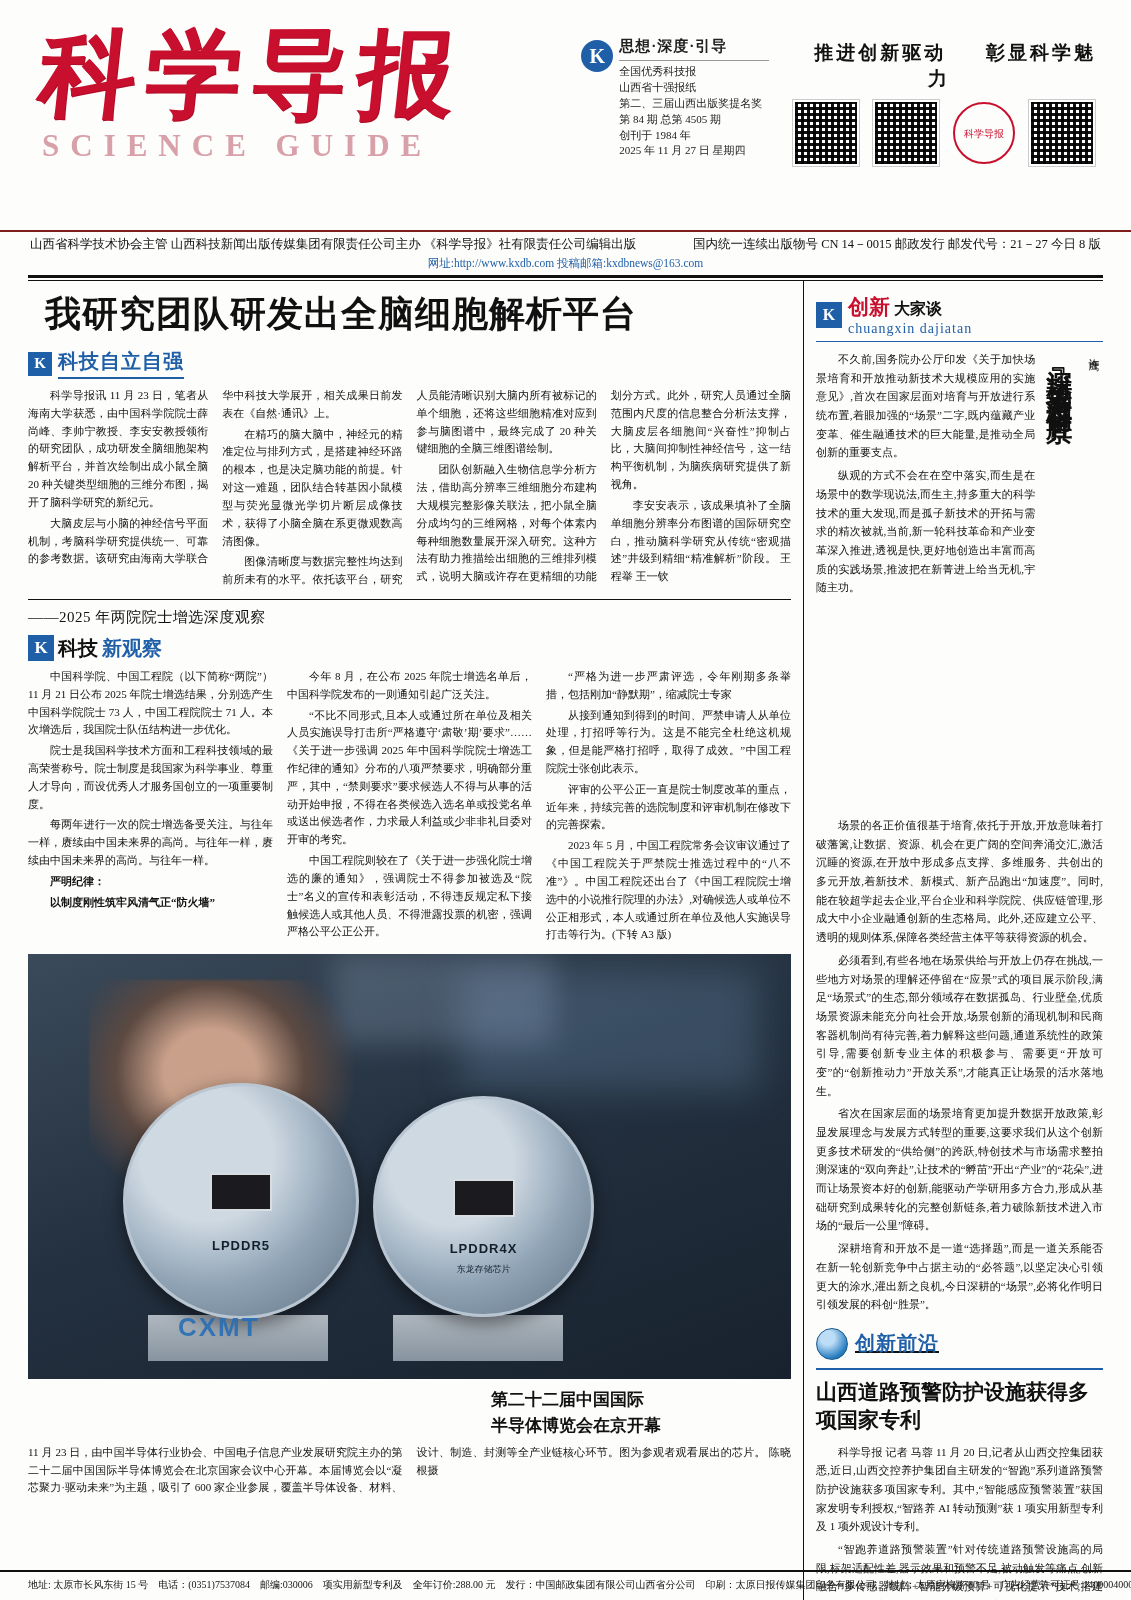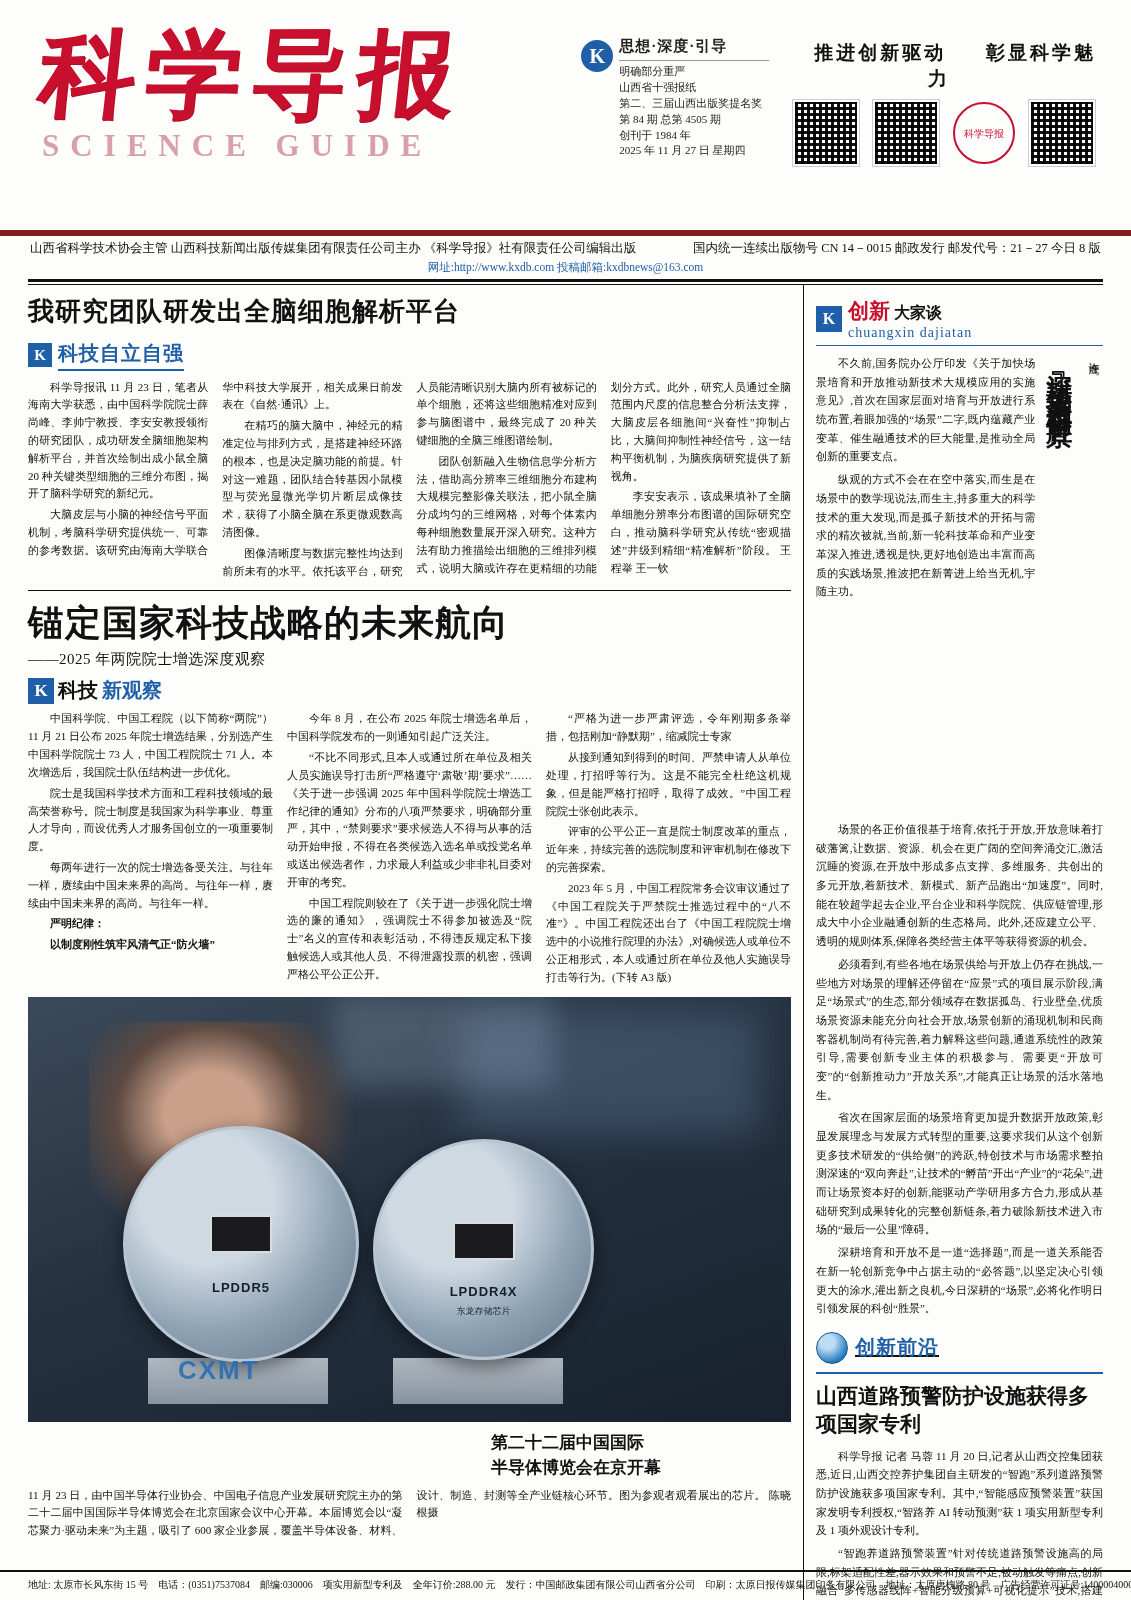--- a/index.html
+++ b/index.html
@@ -42,37 +42,37 @@
   .qr-row{display:flex;justify-content:flex-end;gap:14px;align-items:center;padding-right:6px;}
   .qr{width:62px;height:62px;background:
      repeating-linear-gradient(0deg,#111 0 3px,#fff 3px 6px),
      repeating-linear-gradient(90deg,#111 0 3px,transparent 3px 6px);
      background-blend-mode:multiply;border:2px solid #fff;outline:1px solid #ccc;}
   .seal{width:58px;height:58px;border-radius:50%;border:2px solid #c8102e;color:#c8102e;
         display:flex;align-items:center;justify-content:center;font-size:10px;line-height:1.1;text-align:center;}
 
   .pub-line{
     display:flex;justify-content:space-between;align-items:center;
-    font-size:12.5px;padding:4px 30px 3px 30px;border-top:6px solid #7f1d1d;margin-top:2px;
+    font-size:12.5px;padding:4px 30px 3px 30px;border-top:2px solid #7f1d1d;margin-top:2px;
   }
   .web-line{
     text-align:center;font-size:11.5px;color:#1f5fa8;padding-bottom:4px;
   }
   .hr-thick{border-top:3px solid #111;margin:0 28px;}
   .hr-thin{border-top:1px solid #111;margin:2px 28px 0 28px;}
 
   
   .content{display:flex;padding:0 28px;box-sizing:border-box;}
   .left-col{width:775px;padding-right:12px;box-sizing:border-box;}
   .right-col{width:300px;border-left:1px solid #111;padding-left:12px;box-sizing:border-box;}
 
   .headline1{
     font-family:"DejaVu Sans", sans-serif;
-    font-size:26px;font-weight:700;letter-spacing:1px;line-height:1.25;
-    margin:10px 0 8px 0;
+    font-size:36px;font-weight:700;letter-spacing:1px;line-height:1.25;
+    margin:10px 0 8px 17px;
   }
   .tagbox{
     display:inline-flex;align-items:center;gap:6px;margin:4px 0 8px 0;
   }
   .tag-blue{
     color:#1f5fa8;font-size:20px;font-weight:700;font-family:"DejaVu Sans",sans-serif;letter-spacing:1px;
     border-bottom:2px solid #1f5fa8;padding-bottom:2px;
   }
   .tag-k{width:24px;height:24px;background:#1f5fa8;color:#fff;font-weight:700;display:flex;align-items:center;justify-content:center;font-size:15px;}
 
@@ -172,21 +172,21 @@
     <div class="logo-block">
       <div class="logo-cn">科学导报</div>
       <div class="logo-en">SCIENCE GUIDE</div>
     </div>
 
     <div class="mast-mid">
       <div class="k-circle">K</div>
       <div class="mast-mid-text">
         <div class="slogan">思想·深度·引导</div>
         <div class="rule"></div>
-        <div>明确部分重严</div>
+        <div>全国优秀科技报</div>
         <div>山西省十强报纸</div>
         <div>第二、三届山西出版奖提名奖</div>
         <div>第 84 期  总第 4505 期</div>
         <div>创刊于 1984 年</div>
         <div>2025 年 11 月 27 日 星期四</div>
       </div>
     </div>
 
     <div class="mast-right">
       <div class="mast-slogans">
@@ -225,21 +225,20 @@
         <p>科学导报讯 11 月 23 日，笔者从海南大学获悉，由中国科学院院士薛尚峰、李帅宁教授、李安安教授领衔的研究团队，成功研发全脑细胞架构解析平台，并首次绘制出成小鼠全脑 20 种关键类型细胞的三维分布图，揭开了脑科学研究的新纪元。</p>
         <p>大脑皮层与小脑的神经信号平面机制，考脑科学研究提供统一、可靠的参考数据。该研究由海南大学联合华中科技大学展开，相关成果日前发表在《自然·通讯》上。</p>
         <p>在精巧的脑大脑中，神经元的精准定位与排列方式，是搭建神经环路的根本，也是决定脑功能的前提。针对这一难题，团队结合转基因小鼠模型与荧光显微光学切片断层成像技术，获得了小脑全脑在系更微观数高清图像。</p>
         <p>图像清晰度与数据完整性均达到前所未有的水平。依托该平台，研究人员能清晰识别大脑内所有被标记的单个细胞，还将这些细胞精准对应到参与脑图谱中，最终完成了 20 种关键细胞的全脑三维图谱绘制。</p>
         <p>团队创新融入生物信息学分析方法，借助高分辨率三维细胞分布建构大规模完整影像关联法，把小鼠全脑分成均匀的三维网格，对每个体素内每种细胞数量展开深入研究。这种方法有助力推描绘出细胞的三维排列模式，说明大脑或许存在更精细的功能划分方式。此外，研究人员通过全脑范围内尺度的信息整合分析法支撑，大脑皮层各细胞间“兴奋性”抑制占比，大脑间抑制性神经信号，这一结构平衡机制，为脑疾病研究提供了新视角。</p>
         <p>李安安表示，该成果填补了全脑单细胞分辨率分布图谱的国际研究空白，推动脑科学研究从传统“密观描述”井级到精细“精准解析”阶段。                      王程举   王一钦</p>
       </div>
 
       <div class="rule-sep"></div>
 
-      <h2 class="headline2">锚定国家科技战略的未来航向</h2>
       <div class="subhead2">——2025 年两院院士增选深度观察</div>
 
       <div class="obs-badge">
         <span class="k">K</span>
         <span class="t1">科技</span>
         <span class="t2">新观察</span>
       </div>
 
       <div class="cols3">
         <p>中国科学院、中国工程院（以下简称“两院”）11 月 21 日公布 2025 年院士增选结果，分别选产生中国科学院院士 73 人，中国工程院院士 71 人。本次增选后，我国院士队伍结构进一步优化。</p>

